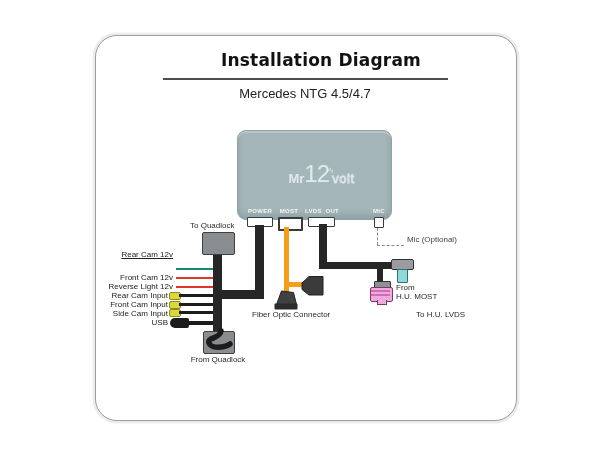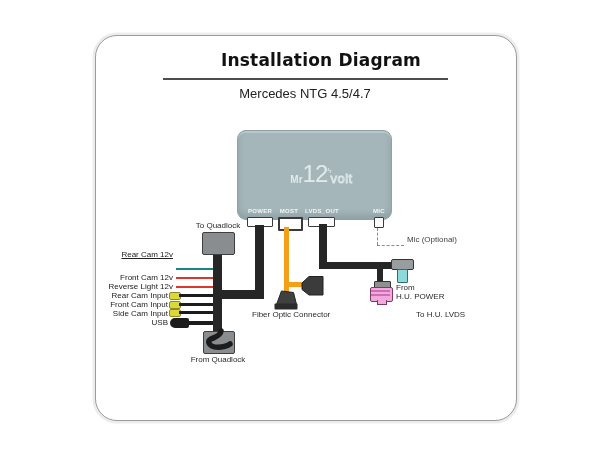--- a/index.html
+++ b/index.html
@@ -32,21 +32,21 @@
   
   .device{
     left:237px;top:130px;width:153px;height:88px;
     background:#a4b6ba;border:1px solid #8fa2a7;border-radius:9px;
     box-shadow:inset 0 2px 0 rgba(255,255,255,0.25), inset 0 -4px 6px rgba(40,60,65,0.18);
   }
   .logo{
     left:237px;top:158px;width:153px;text-align:center;color:#e2ebec;
     line-height:26px;white-space:nowrap;
   }
-  .logo .mr{font-size:10px;font-weight:bold;vertical-align:-1px;padding-left:16px;}
+  .logo .mr{font-size:13px;font-weight:bold;vertical-align:-1px;padding-left:16px;}
   .logo .num{font-size:24px;font-weight:normal;letter-spacing:-1px;}
   .logo .bolt{font-size:8px;vertical-align:9px;letter-spacing:-1px;}
   .logo .volt{
     font-size:13px;letter-spacing:0.5px;color:rgba(226,235,236,0.35);
     -webkit-text-stroke:0.8px #dfe9ea;vertical-align:-1px;
   }
   .portlabel{
     top:208px;font-size:6px;font-weight:bold;color:#f2f6f7;
     letter-spacing:0.3px;transform:translateX(-50%);white-space:nowrap;
   }
@@ -66,21 +66,21 @@
   .trunk{left:213px;top:252px;width:9px;height:82px;}
   .lvds-v{left:319px;top:224px;width:8px;height:42px;}
   .lvds-h{left:319px;top:262px;width:78px;height:7px;}
   .lvds-drop{left:377px;top:267px;width:6px;height:17px;}
 
   
   .qlock{background:#8a8d8f;border:1px solid #3f3f3f;border-radius:2px;}
   .to-qlock{left:202px;top:232px;width:31px;height:21px;}
   .from-qlock{left:203px;top:331px;width:30px;height:21px;}
   .lbl{font-size:8px;color:#2a2a2a;white-space:nowrap;}
-  .to-qlock-lbl{left:190px;top:221px;width:56px;text-align:center;}
+  .to-qlock-lbl{left:190px;top:221px;width:56px;text-align:left;}
   .from-qlock-lbl{left:188px;top:355px;width:60px;text-align:center;}
 
   
   .lrow{left:95px;width:78px;text-align:right;font-size:8px;color:#222;line-height:9px;}
   .lrow.short{width:73px;}
   .r1{top:250px;text-decoration:underline;} .r2{top:273px;} .r3{top:282px;} .r4{top:291px;}
   .r5{top:300px;} .r6{top:309px;} .r7{top:318px;}
   .wire{height:2px;}
   .wire1{left:176px;top:268px;width:37px;background:#18867c;}
   .wire2{left:176px;top:277px;width:37px;background:#e0352b;}
@@ -182,21 +182,21 @@
 <div class="abs hu-head"></div>
 <div class="abs hu-plug"></div>
 <div class="abs lbl to-hu-lbl">To H.U. LVDS</div>
 <div class="abs pink-cap"></div>
 <div class="abs pink-body"></div>
 <div class="abs pink-stripe ps1"></div>
 <div class="abs pink-stripe ps2"></div>
 <div class="abs pink-tab"></div>
 <div class="abs lbl from-hu-lbl">
   <div>From</div>
-  <div>H.U. POWER</div>
+  <div>H.U. MOST</div>
 </div>
 
 <svg class="abs overlay" width="610" height="450" viewBox="0 0 610 450">
   <path d="M221 331 C220 339 207 337 209 343 C211 349 224 348 230 344" fill="none" stroke="#1c1c1c" stroke-width="5.5" stroke-linecap="round"></path>
   <polygon points="302,283 309,276.5 323,276.5 323,295 309,295 302,289.5" fill="#3b3b3b" stroke="#222" stroke-width="1"></polygon>
   <path d="M281.5 291 L293.5 292.5 L296.5 304.5 L276.5 304.5 Z" fill="#3f4040" stroke="#222" stroke-width="1"></path>
   <rect x="274.5" y="303.5" width="23" height="6" rx="1" fill="#2b2b2b"></rect>
 </svg>
 
 </body></html>

